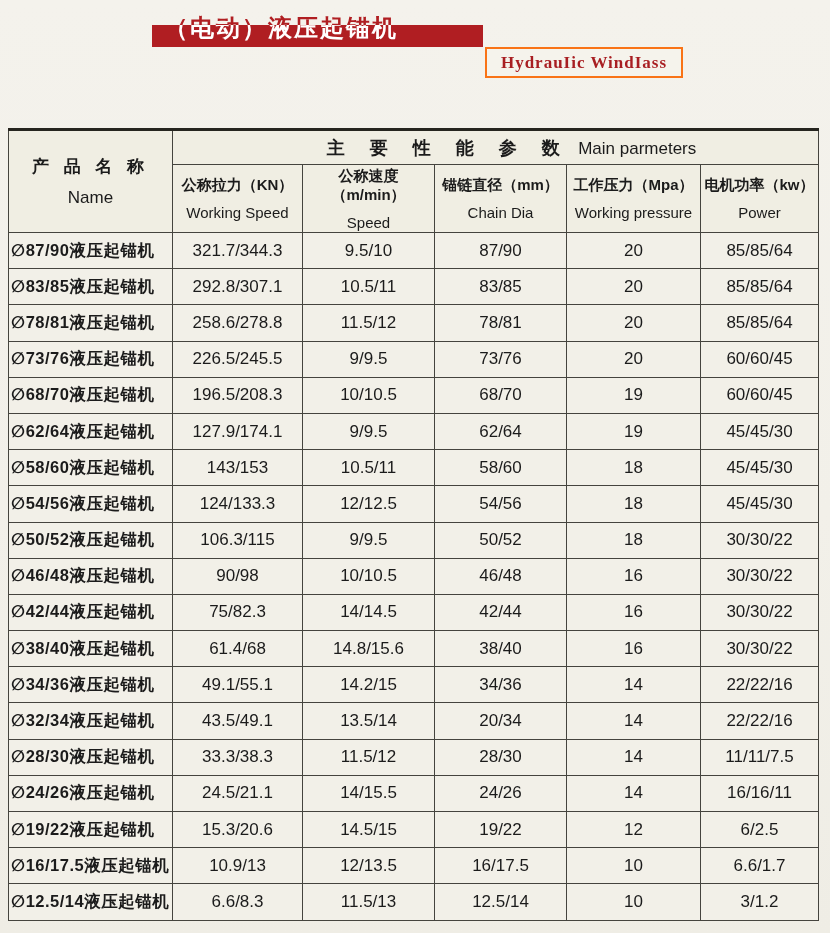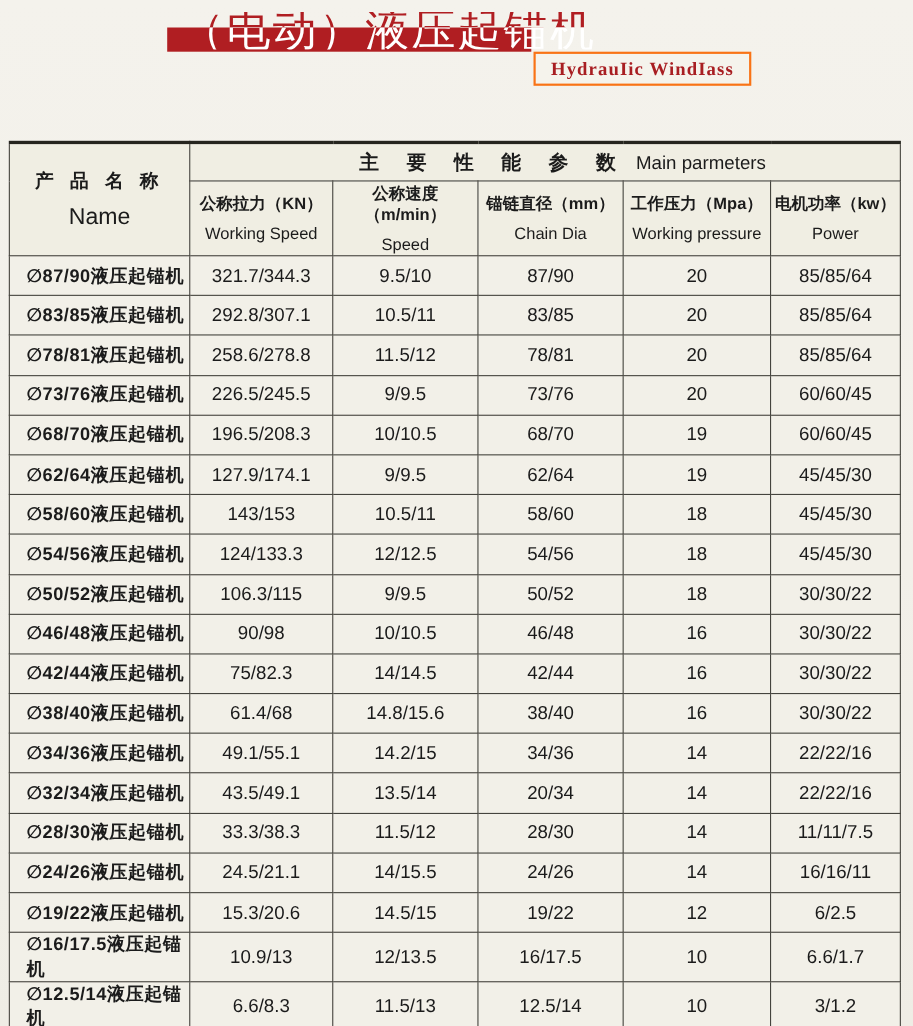--- a/index.html
+++ b/index.html
@@ -12,21 +12,21 @@
   
   .band{
     position:absolute;left:152px;top:25px;width:331px;height:22px;
     background:#b01e22;
   }
   .title-stack{
     position:absolute;left:164px;top:11px;height:40px;width:330px;
   }
   .title-layer{
     position:absolute;left:0;top:0;white-space:nowrap;
-    font-size:40px;font-weight:400;letter-spacing:2px;line-height:34px;
+    font-size:24px;font-weight:700;letter-spacing:2px;line-height:34px;
     font-family:"Liberation Sans","DejaVu Sans",sans-serif;
   }
   .title-red{color:#b01e22;clip-path:inset(0 0 calc(100% - 14px) 0);}
   .title-white{color:#ffffff;clip-path:inset(14px 0 0 0);}
   .sub-box{
     position:absolute;left:485px;top:47px;width:194px;height:27px;
     border:2px solid #f97316;background:#f5f3ec;
     display:flex;align-items:center;justify-content:center;
   }
   .sub-box span{
@@ -40,30 +40,30 @@
     border-collapse:collapse;table-layout:fixed;
     background:#f2f0e8;
   }
   table.spec,.spec th,.spec td{border:1px solid #45443e;}
   table.spec{border-top:3px solid #26251f;border-bottom:1px solid #33322c;}
   .spec thead th{background:#f0eee3;font-weight:normal;padding:0;}
   .spec .main-h{height:33px;vertical-align:middle;padding-left:32px;}
   .spec .main-h .cn{font-weight:700;font-size:18px;letter-spacing:10px;}
   .spec .main-h .en{font-weight:400;font-size:17px;letter-spacing:0;margin-left:4px;}
   .spec .name-h .cn{font-weight:700;font-size:17px;letter-spacing:5px;display:block;}
-  .spec .name-h .en{font-weight:400;font-size:21px;display:block;margin-top:10px;}
+  .spec .name-h .en{font-weight:400;font-size:17px;display:block;margin-top:10px;}
   .spec .sub-h{height:67px;vertical-align:middle;}
   .spec .sub-h .cn{display:block;font-weight:700;font-size:15px;}
   .spec .sub-h .en{display:block;font-weight:400;font-size:15px;margin-top:9px;}
   .spec tbody td{
     height:35.2px;text-align:center;vertical-align:middle;
     font-size:17px;background:#f2f0e8;padding:0;
   }
   .spec tbody td.c-name{
-    text-align:left;padding-left:15px;font-weight:600;font-size:16.5px;
+    text-align:left;padding-left:2px;font-weight:600;font-size:16.5px;
     letter-spacing:0.5px;
   }
   .spec th,.spec td{overflow:hidden;}
 </style>
 </head>
 <body>
 
 <div class="band"></div>
 <div class="title-stack">
   <div class="title-layer title-red">（电动）液压起锚机</div>

